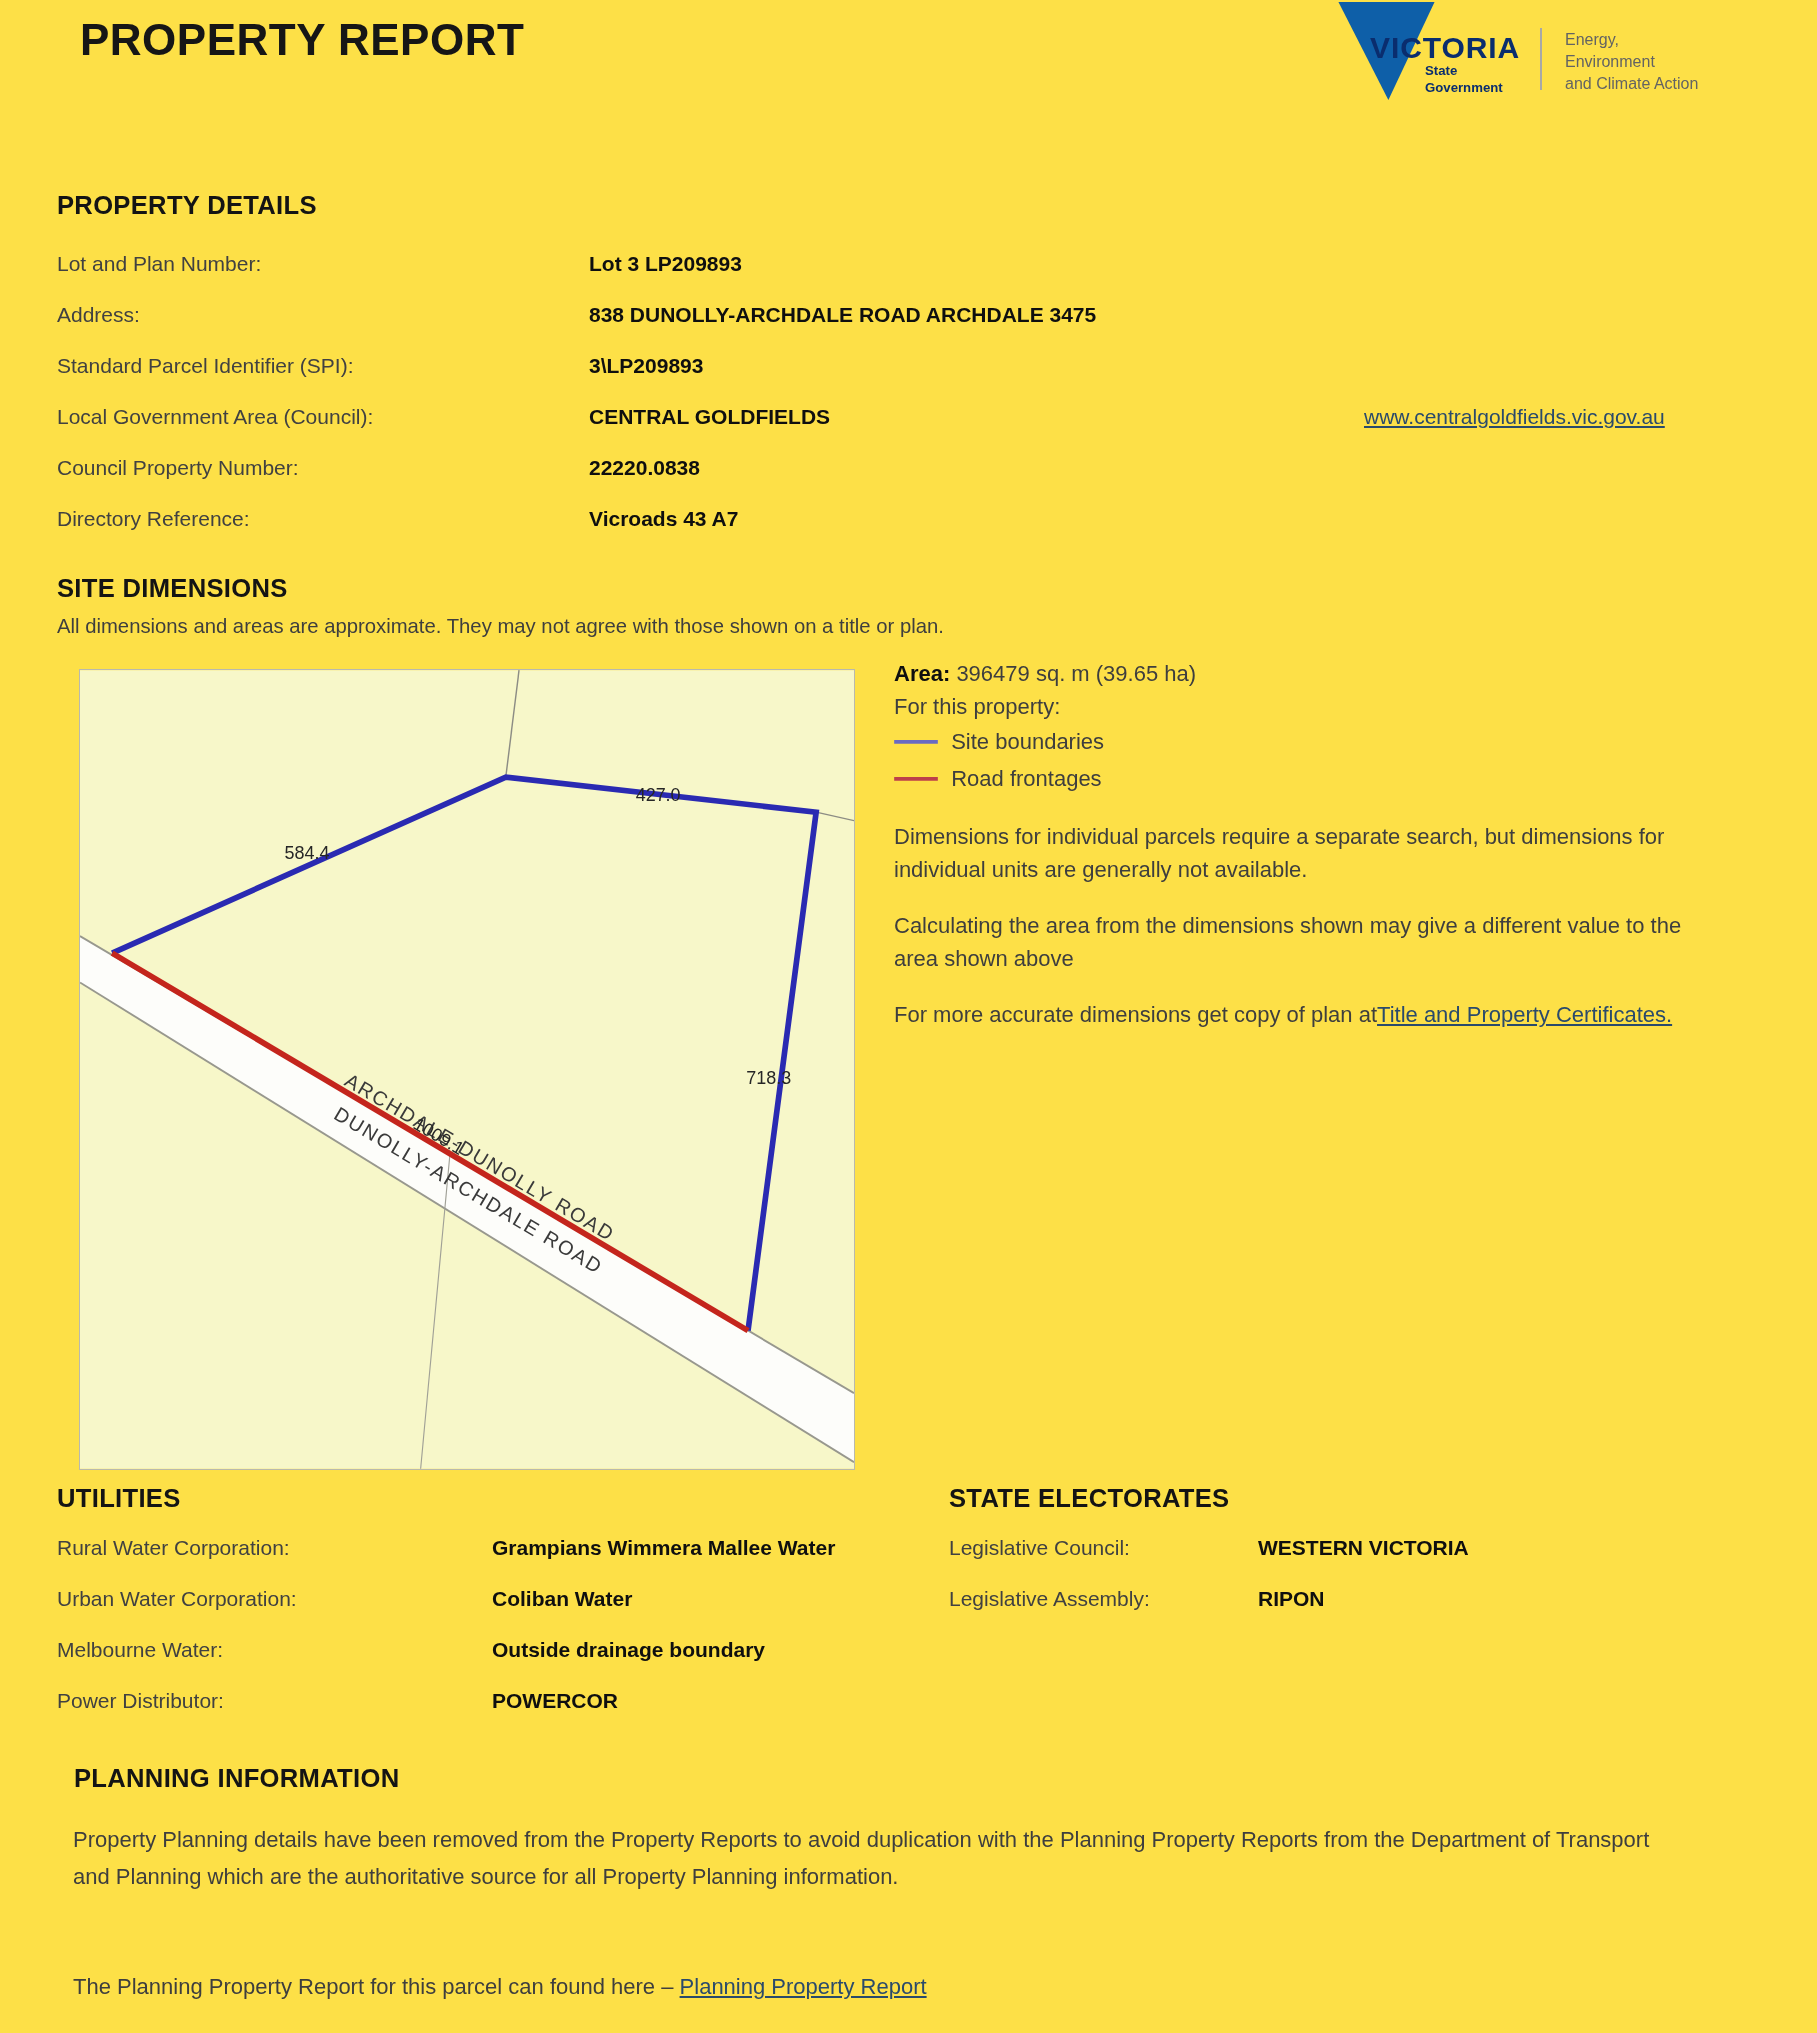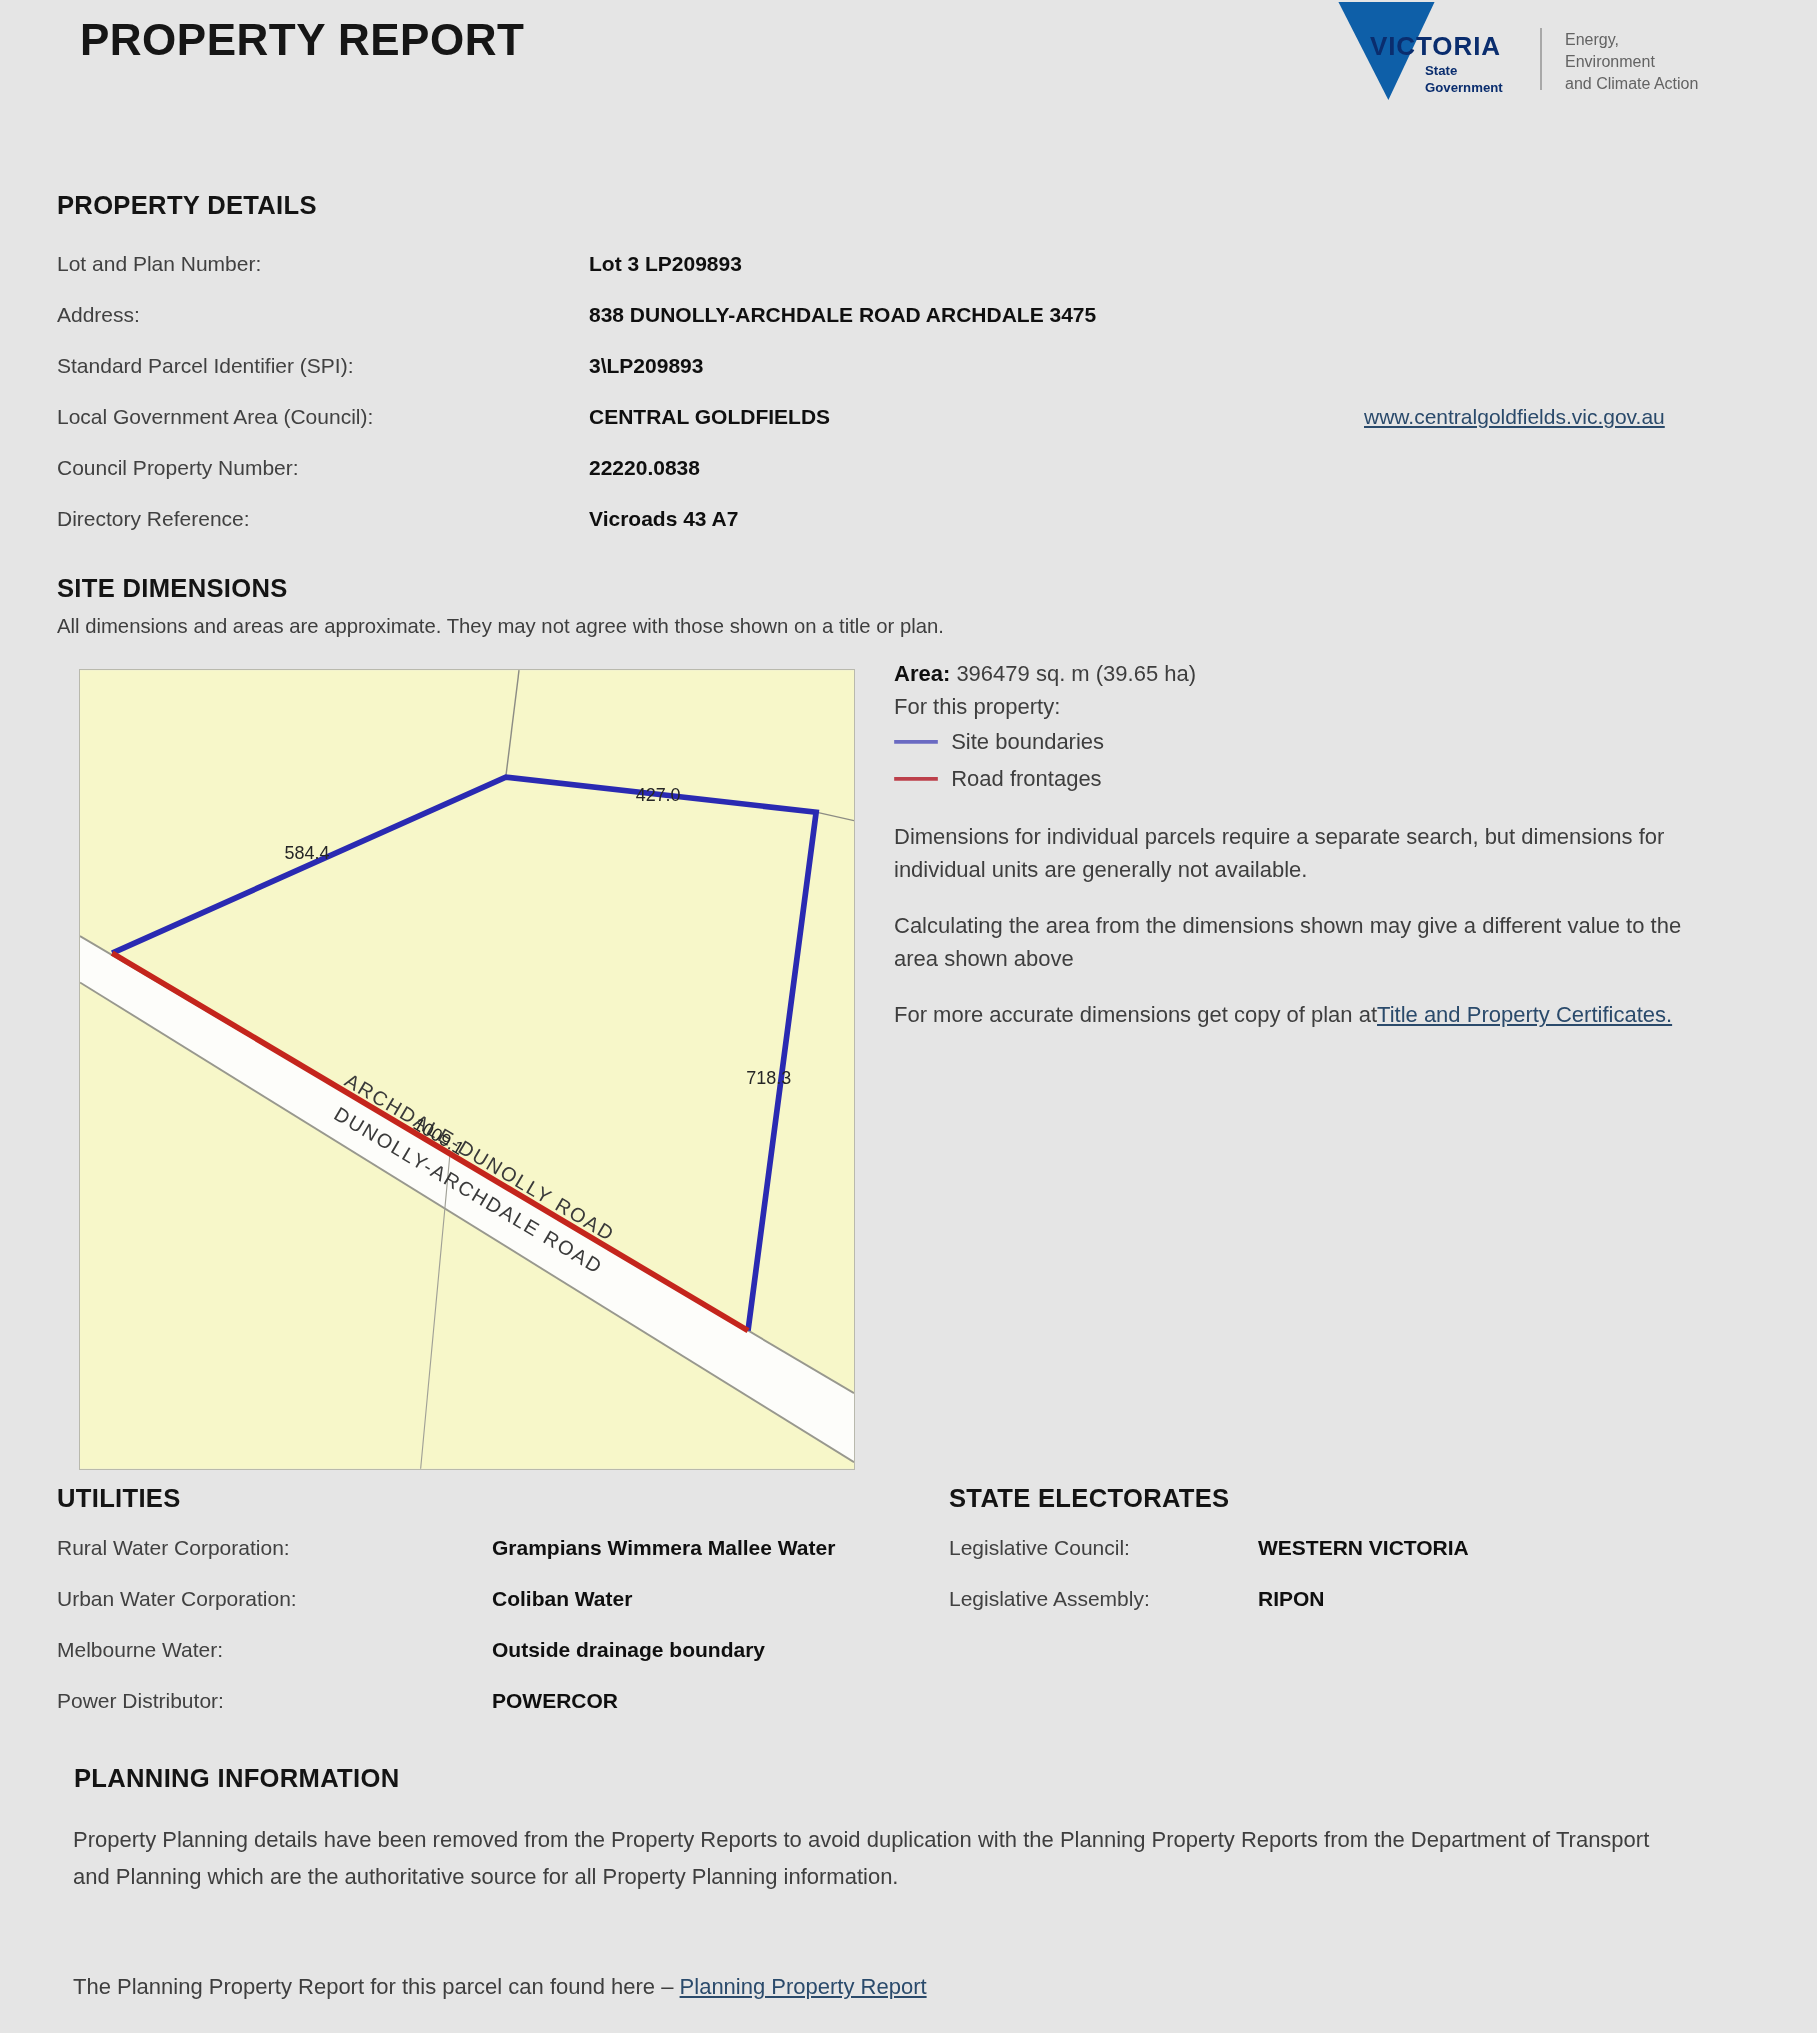--- a/index.html
+++ b/index.html
@@ -1,24 +1,24 @@
 <!DOCTYPE html>
 <html style="font-size:15px"><head>
 <meta charset="utf-8">
 <style>
   html,body{margin:0;padding:0;background:#ffffff;}
-  .page{position:relative;width:1817px;height:2034px;background:#e5e5e5;
+  .page{position:relative;width:1817px;height:2034px;background:#fde047;
         font-family:"Liberation Sans","DejaVu Sans",sans-serif;color:#222;overflow:hidden;}
 
   
   .title{position:absolute;left:80px;top:15px;font-size:44px;font-weight:700;
          color:#161616;letter-spacing:0.5px;}
   .logo{position:absolute;left:1330px;top:0;width:416px;height:106px;}
   .logo-tri{position:absolute;left:7.6px;top:1.9px;}
-  .logo-brand{position:absolute;left:40px;top:31px;font-size:26px;font-weight:700;color:#0a2d6e;letter-spacing:0.9px;}
+  .logo-brand{position:absolute;left:40px;top:31px;font-size:30px;font-weight:700;color:#0a2d6e;letter-spacing:0.9px;}
   .logo-gov{position:absolute;left:95px;top:62px;font-size:13.2px;font-weight:700;color:#0a2d6e;line-height:17px;}
   .logo-div{position:absolute;left:210px;top:28px;width:1.9px;height:62px;background:#a8a8a8;}
   .logo-dept{position:absolute;left:235px;top:29px;font-size:16px;color:#636363;line-height:22px;}
 
   .source-bar{position:absolute;left:31px;top:116px;width:1756px;height:35px;background:#59595a;}
   .source-bar span{display:block;padding-left:41px;line-height:35px;color:#ffffff;
                    font-size:20px;font-weight:700;}
 
   h2{position:absolute;margin:0;font-size:25.6px;font-weight:700;color:#141414;letter-spacing:0.3px;}
 

